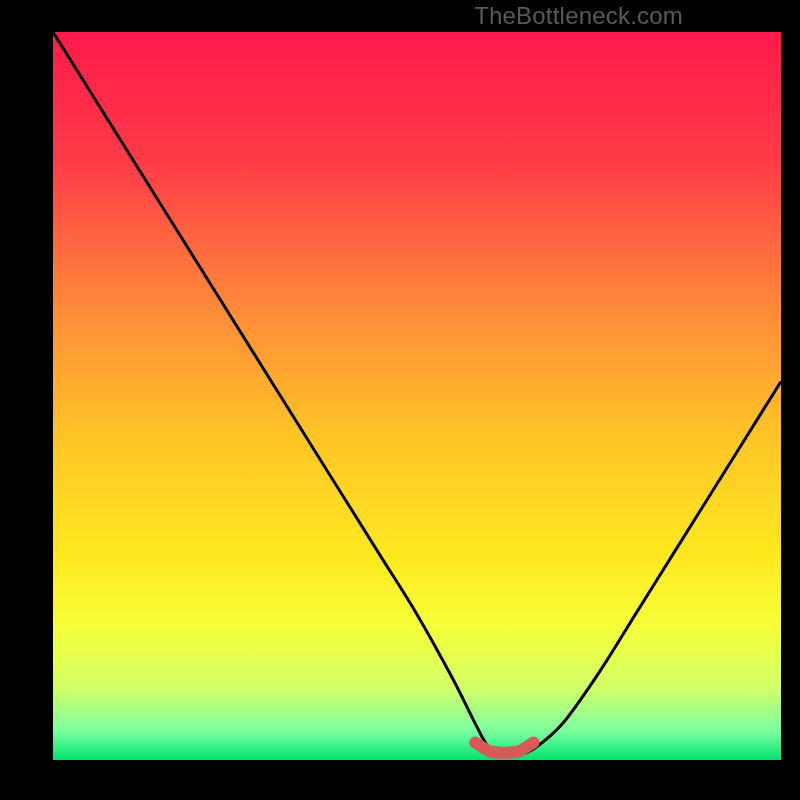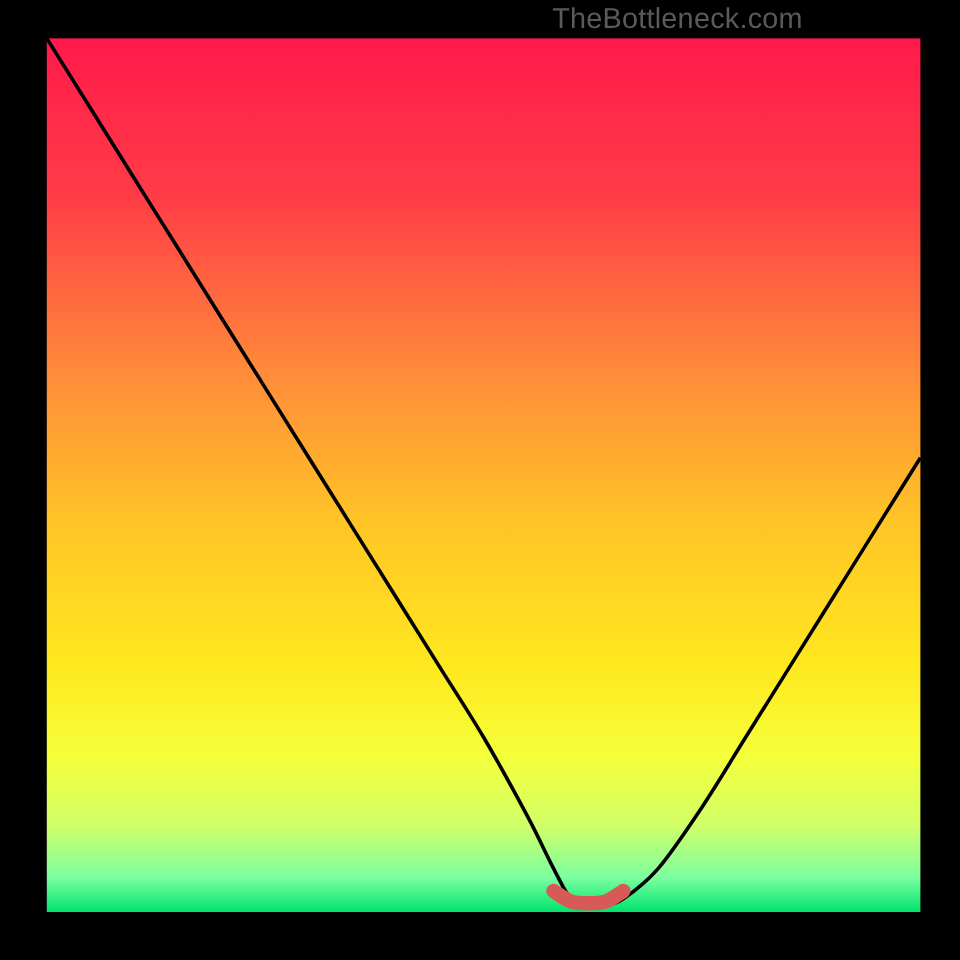--- a/index.html
+++ b/index.html
@@ -7,21 +7,21 @@
     padding: 0;
     width: 800px;
     height: 800px;
     background: #000;
     overflow: hidden;
     font-family: Arial, Helvetica, sans-serif;
   }
   .frame {
     position: absolute;
     top: 0;
-    left: 3px;
+    left: 17px;
     width: 676px;
     height: 800px;
   }
   .watermark {
     position: absolute;
     top: 2px;
     right: 10px;
     font-size: 24px;
     color: #5a5a5a;
     font-weight: 400;

